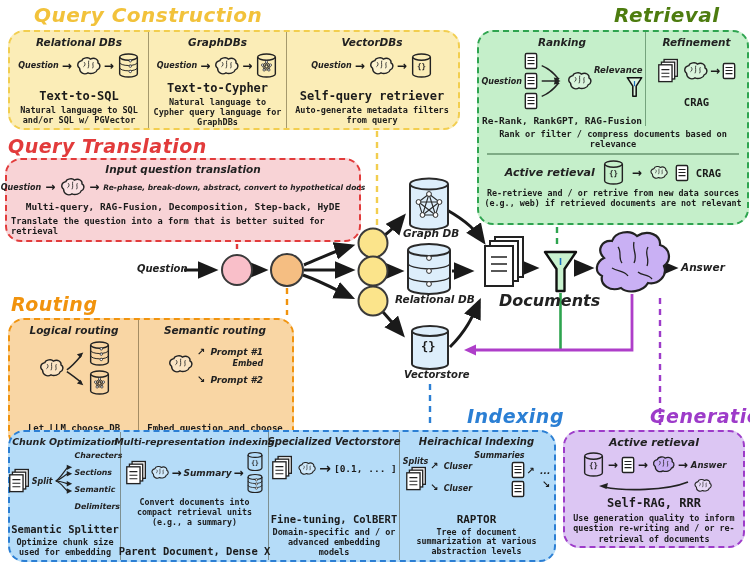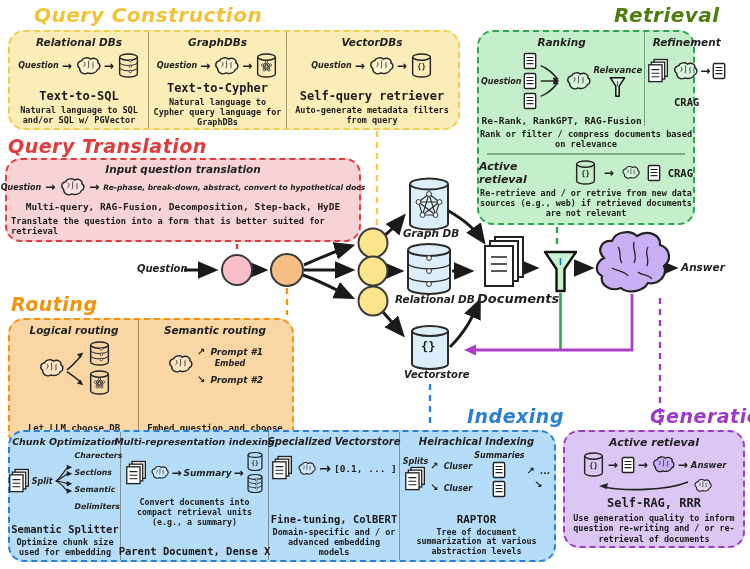--- a/index.html
+++ b/index.html
@@ -29,21 +29,21 @@
   .p-red{background:#F8D3D6;border-color:#E23B3B;}
   .p-orange{background:#F9D6A4;border-color:#F1930D;}
   .p-green{background:#C5EFCA;border-color:#2EA44F;}
   .p-blue{background:#B5DCF8;border-color:#2B7FD4;}
   .p-purple{background:#DCC6F3;border-color:#9D3BC9;}
   .t-yellow{color:#F2C23B;} .t-red{color:#E23B3B;} .t-orange{color:#F1930D;}
   .t-green{color:#4d7c0f;} .t-blue{color:#2B7FD4;} .t-purple{color:#9D3BC9;}
   .flow-label{position:absolute;z-index:3;white-space:nowrap;}
   svg.overlay{position:absolute;left:0;top:0;z-index:1;}
   .icon{display:inline-flex;align-items:center;justify-content:center;line-height:0;}
-  .stackcol{display:flex;flex-direction:column;gap:2px;align-items:center;}
+  .stackcol{display:flex;flex-direction:column;gap:2px;align-items:flex-end;}
   .nw{white-space:nowrap;}
 </style>
 </head>
 <body>
 
 <div class="canvas">
 
   <svg class="overlay" width="750" height="569" viewBox="0 0 750 569">
     <defs>
       <marker id="ah" markerWidth="8" markerHeight="8" refX="5.5" refY="3" orient="auto">
@@ -134,21 +134,21 @@
       <path d="M618 247 C622 252 618 258 622 263 M634 242 C632 250 638 255 634 263 M648 247 C644 254 650 258 647 266 M612 268 C618 272 624 270 628 276 M638 272 C642 276 648 274 652 279" fill="none" stroke="#222" stroke-width="1.3"></path>
     </g>
   </svg>
 
   <div class="flow-label mono" style="left:421px;top:340px;font-size:12px;">{}</div>
 
   <div class="flow-label hw" style="left:137px;top:263px;font-size:10px;">Question</div>
   <div class="flow-label hw" style="left:403px;top:227px;font-size:10.5px;">Graph DB</div>
   <div class="flow-label hw" style="left:395px;top:293px;font-size:10.5px;">Relational DB</div>
   <div class="flow-label hw" style="left:404px;top:369px;font-size:10px;">Vectorstore</div>
-  <div class="flow-label hw" style="left:477px;top:291px;font-size:13px;">Documents</div>
+  <div class="flow-label hw" style="left:499px;top:291px;font-size:16px;">Documents</div>
   <div class="flow-label hw" style="left:681px;top:261px;font-size:10.5px;">Answer</div>
 
   <div class="sec-title t-yellow" style="left:34px;top:3px;font-size:20px;">Query Construction</div>
   <div class="sec-title t-red" style="left:8px;top:135px;">Query Translation</div>
   <div class="sec-title t-orange" style="left:11px;top:293px;">Routing</div>
   <div class="sec-title t-green" style="left:614px;top:3px;font-size:20px;">Retrieval</div>
   <div class="sec-title t-blue" style="left:467px;top:405px;">Indexing</div>
   <div class="sec-title t-purple" style="left:650px;top:405px;">Generation</div>
 
   <div class="panel p-yellow" style="left:8px;top:30px;width:452px;height:100px;">
@@ -321,21 +321,21 @@
             <span class="hw" style="font-size:8px;">Embed</span>
             <span class="nw"><span class="diag">↘</span>
               <span class="hw" style="font-size:9px;">Prompt #2</span></span>
           </span>
         </div>
         <div class="mono desc" style="font-size:9px;margin-top:auto;">Embed question and choose prompt based on similarity</div>
       </div>
     </div>
   </div>
 
-  <div class="panel p-green" style="left:477px;top:30px;width:218px;height:195px;">
+  <div class="panel p-green" style="left:477px;top:30px;width:272px;height:195px;">
     <div style="display:flex;">
       <div style="width:166px;box-sizing:border-box;display:flex;flex-direction:column;align-items:center;padding:4px 2px 0;">
         <div class="hw col-title">Ranking</div>
         <div class="frow" style="gap:2px;">
           <span class="hw qlabel">Question</span>
           <span class="stackcol">
             <span class="icon">
                 <svg width="14" height="18" viewBox="0 0 16 20">
                   <rect x="1.5" y="1.5" width="13" height="17" rx="1.5" fill="#fff" stroke="#222" stroke-width="1.6"></rect>
                   <path d="M4 6 h8 M4 9.5 h8 M4 13 h8" stroke="#222" stroke-width="1.2" fill="none"></path>

